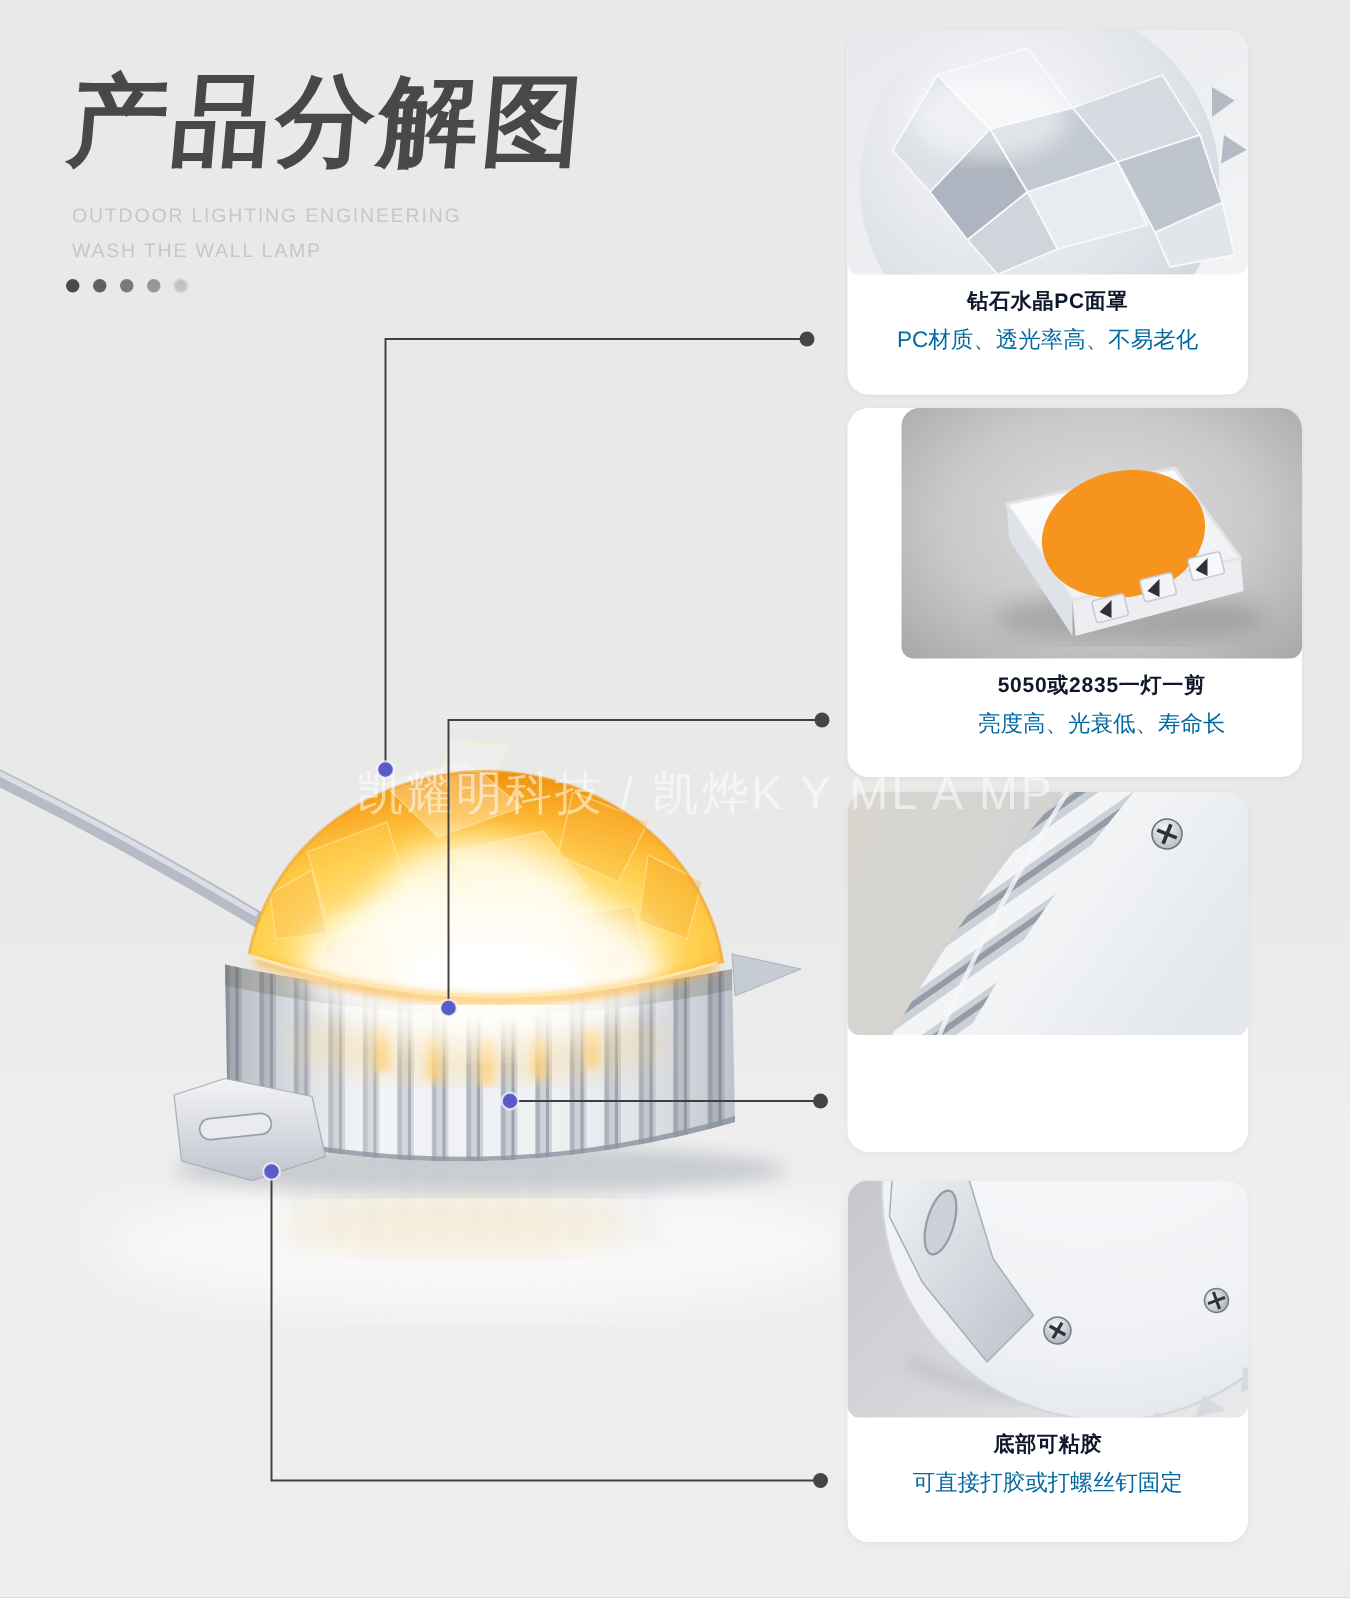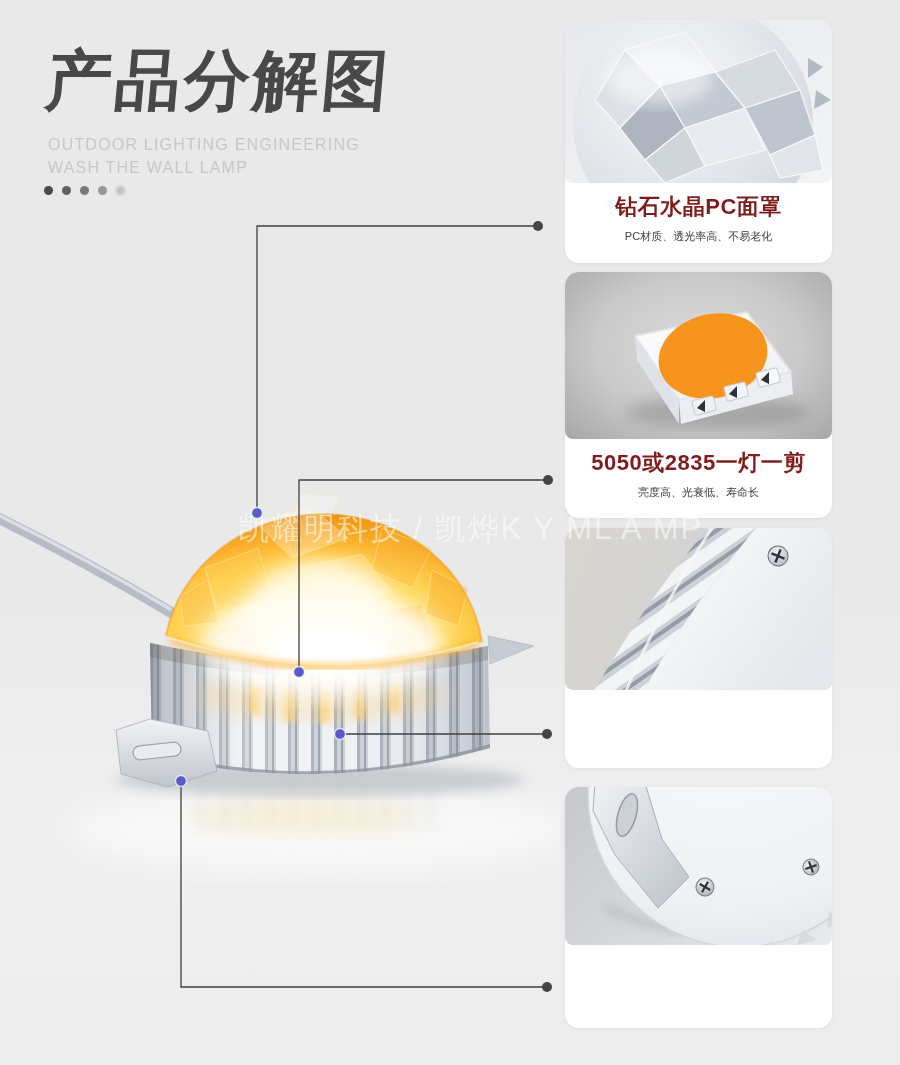--- a/index.html
+++ b/index.html
@@ -9,52 +9,52 @@
     overflow:hidden;
     font-family:"Liberation Sans","DejaVu Sans",sans-serif;
   }
   
   .page-title{
     position:absolute;left:42px;top:36px;
     font-size:66px;font-weight:800;letter-spacing:3px;color:#48484b;
     transform:skewX(-5deg);transform-origin:left bottom;white-space:nowrap;
   }
   .subtitle{
-    position:absolute;left:48px;color:#c7c7c8;font-size:16px;
+    position:absolute;left:48px;color:#c7c7c8;font-size:13px;
     letter-spacing:1.2px;white-space:nowrap;
   }
   .subtitle.l1{top:136px;}
   .subtitle.l2{top:159px;}
   .dots{position:absolute;left:44px;top:186px;display:flex;gap:9px;}
   .dots span{width:9px;height:9px;border-radius:50%;display:block;}
   .dots .d1{background:#4b4b4d;} .dots .d2{background:#606063;}
   .dots .d3{background:#7a7a7d;} .dots .d4{background:#97979a;filter:blur(.4px);}
   .dots .d5{background:#c2c2c4;filter:blur(.8px);}
   
   .card{
     position:absolute;left:565px;width:267px;background:#ffffff;
     border-radius:14px;overflow:hidden;box-shadow:0 1px 4px rgba(0,0,0,.05);
     z-index:2;
   }
   .card-1{top:20px;height:243px;}
-  .card-2{top:272px;height:246px;}
+  .card-2{top:272px;height:246px;padding-left:36px;}
   .card-3{top:528px;height:240px;}
   .card-4{top:787px;height:241px;}
   .card-img{width:267px;overflow:hidden;border-radius:12px 12px 8px 8px;position:relative;}
   .card-1 .card-img{height:163px;background:linear-gradient(150deg,#e7e9ec,#f3f4f6);}
   .card-2 .card-img{height:167px;background:radial-gradient(ellipse at 50% 45%,#dcdcdc 0%,#c9c9c9 55%,#a7a7a7 100%);}
   .card-3 .card-img{height:162px;background:linear-gradient(115deg,#d9d6cf 0%,#d3d3d3 45%,#cfd3d8 100%);}
   .card-4 .card-img{height:158px;background:linear-gradient(135deg,#c5c7cb 0%,#d9dadd 55%,#e9eaec 100%);}
   .card-img svg{position:absolute;left:0;top:0;}
   .card-text{
     display:flex;flex-direction:column;align-items:center;justify-content:center;
     padding-top:9px;
   }
-  .card-title{font-size:22px;font-weight:700;color:#7f1d1d;letter-spacing:.5px;white-space:nowrap;}
-  .card-sub{font-size:11px;color:#404040;margin-top:7px;white-space:nowrap;}
+  .card-title{font-size:14px;font-weight:700;color:#0f172a;letter-spacing:.5px;white-space:nowrap;}
+  .card-sub{font-size:15px;color:#0369a1;margin-top:7px;white-space:nowrap;}
   
   .lamp-photo{position:absolute;left:0;top:430px;width:560px;height:480px;z-index:1;}
   .connectors{position:absolute;left:0;top:0;width:900px;height:1065px;z-index:6;pointer-events:none;}
   .watermark{
     position:absolute;left:238px;top:508px;z-index:5;
     font-size:31px;font-weight:400;letter-spacing:2px;white-space:nowrap;
     color:rgba(255,255,255,.55);
   }
 </style>
 </head>
@@ -359,15 +359,19 @@
           <line x1="134" y1="100" x2="146" y2="100" stroke="#2e3136" stroke-width="2.2"></line>
           <line x1="140" y1="94" x2="140" y2="106" stroke="#2e3136" stroke-width="2.2"></line>
         </g>
         <g transform="rotate(-20 246 80)">
           <circle cx="246" cy="80" r="8" fill="url(#screwRad2)" stroke="#777d87" stroke-width="1"></circle>
           <line x1="240" y1="80" x2="252" y2="80" stroke="#2e3136" stroke-width="2"></line>
           <line x1="246" y1="74" x2="246" y2="86" stroke="#2e3136" stroke-width="2"></line>
         </g>
       </svg>
     </div>
+    <div class="card-text">
+      <div class="card-title">底部可粘胶</div>
+      <div class="card-sub">可直接打胶或打螺丝钉固定</div>
+    </div>
   </div>
 
 </div>
 
 </body></html>

